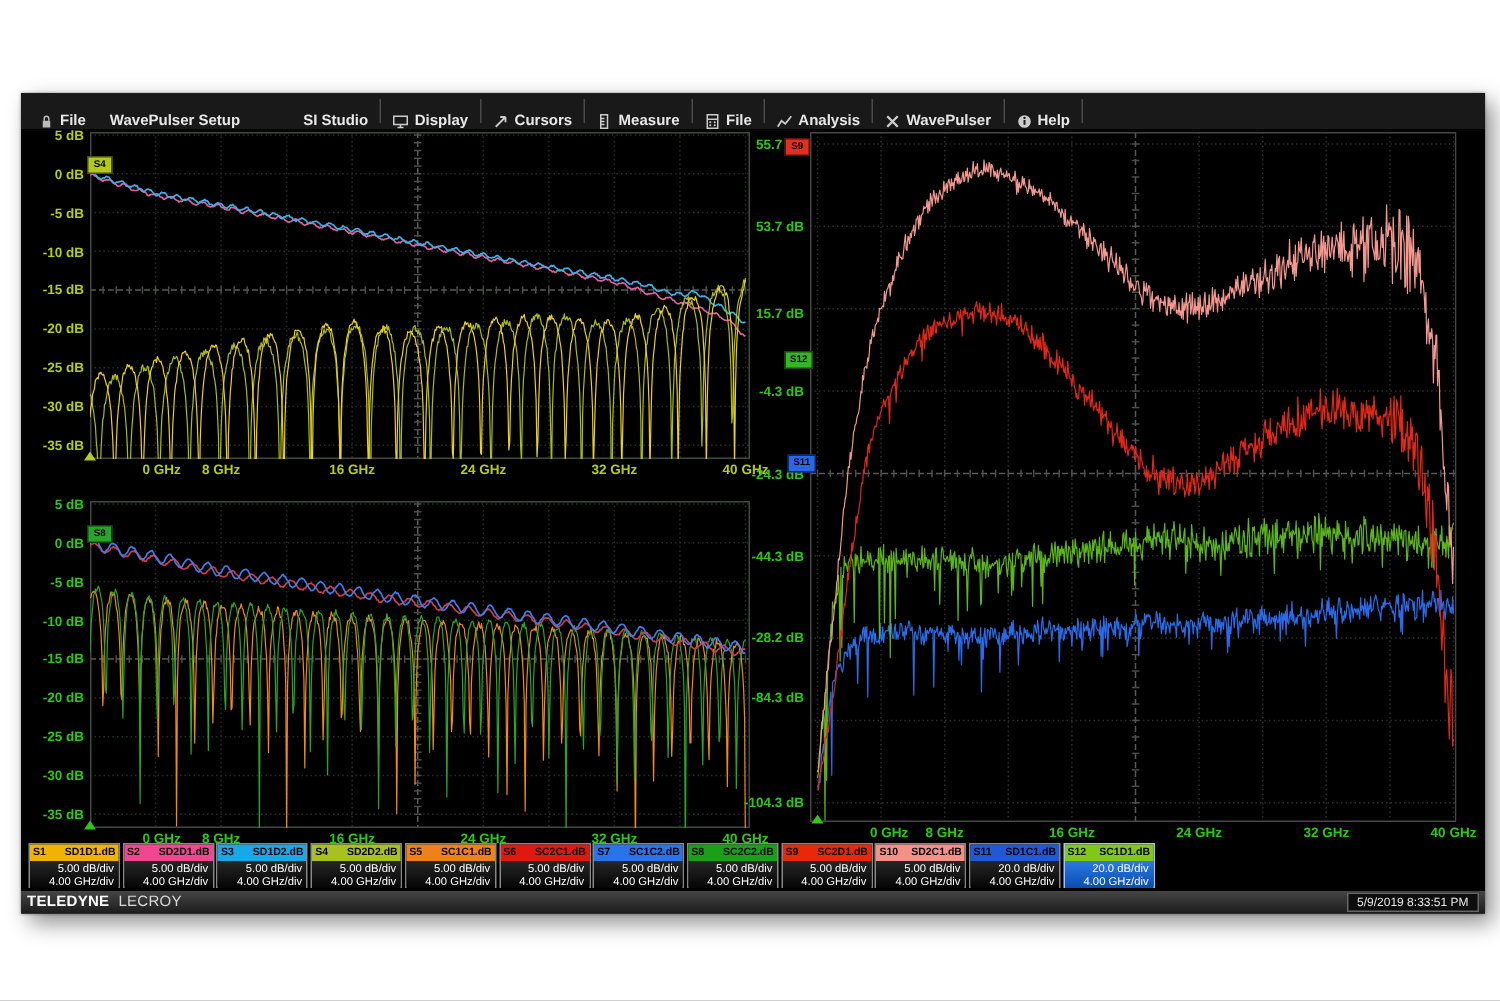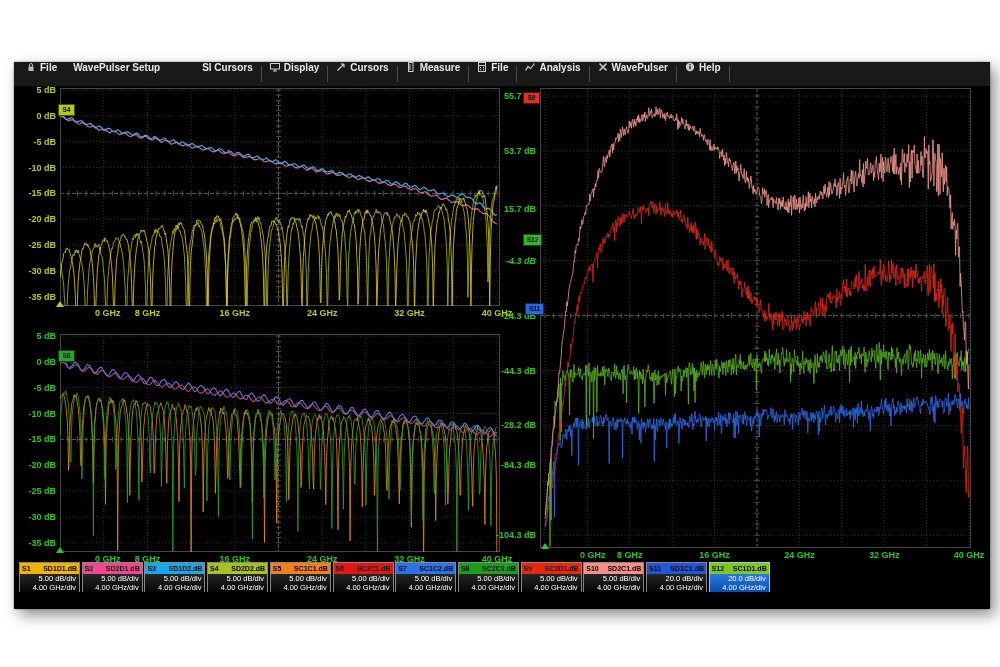--- a/index.html
+++ b/index.html
@@ -3,21 +3,21 @@
 <meta charset="utf-8">
 <style>
   html,body{margin:0;padding:0;background:#fff;}
   .page{position:relative;width:1000px;height:667px;background:#fff;overflow:hidden;
         font-family:"Liberation Sans",sans-serif;}
   .window{position:absolute;left:14px;top:62px;width:976px;height:547px;background:#000;
           box-shadow:5px 6px 14px rgba(0,0,0,.45), 0 0 2px #999;}
   
   .menubar{position:absolute;left:0;top:0;width:976px;height:24px;background:#191919;
            border-bottom:1px solid #000;display:flex;align-items:center;}
-  .menu-item{display:flex;align-items:flex-start;gap:4px;color:#e8e8e8;font-size:10px;font-weight:700;
+  .menu-item{display:flex;align-items:flex-end;gap:4px;color:#e8e8e8;font-size:10px;font-weight:700;
              padding:15px 8px;height:24px;cursor:default;white-space:nowrap;}
   .menu-sep{width:1px;height:16px;background:#4a4a4a;}
   .micon svg{display:block;}
   
   .graphs{position:absolute;inset:0;}
   .gplot{position:absolute;background:#000;}
   .ylab{position:absolute;height:10px;line-height:10px;text-align:right;font-size:9px;font-weight:700;}
   .xlab{position:absolute;height:10px;line-height:10px;font-size:9px;font-weight:600;transform:translateX(-50%);white-space:nowrap;}
   .xlab.first{transform:none;padding-left:32px;}
   .badge{position:absolute;color:#000;font-size:6.5px;font-weight:700;text-align:center;
@@ -55,21 +55,21 @@
               <rect x="2.5" y="4.5" width="5" height="4.5" fill="#bbb"></rect>
               <path d="M3.5 4.5 V3 a1.5 1.5 0 0 1 3 0 V4.5" fill="none" stroke="#bbb"></path>
             </svg>
           </span>
           <span>File</span>
         </div>
         <div class="menu-item">
           <span>WavePulser Setup</span>
         </div>
         <div class="menu-item" style="margin-left: 26px;">
-          <span>SI Cursors</span>
+          <span>SI Studio</span>
         </div>
         <div class="menu-sep"></div>
         <div class="menu-item">
           <span class="micon">
             <svg width="10" height="10" viewBox="0 0 10 10">
               <rect x="0.5" y="1.5" width="9" height="5.5" fill="none" stroke="#ccc"></rect>
               <line x1="3" y1="9" x2="7" y2="9" stroke="#ccc"></line>
               <line x1="5" y1="7" x2="5" y2="9" stroke="#ccc"></line>
             </svg>
           </span>
@@ -414,21 +414,21 @@
             <polyline points="0.0,64.7 0.6,64.0 1.2,61.7 1.8,60.7 2.4,60.3 3.0,61.2 3.6,60.1 4.2,62.7 4.9,65.4 5.5,70.1 6.1,74.2 6.7,81.0 7.3,88.1 7.9,100.6 8.5,136.5 9.1,124.9 9.7,97.3 10.3,86.0 10.9,80.0 11.5,70.4 12.1,68.3 12.7,67.8 13.4,63.1 14.0,60.5 14.6,62.0 15.2,63.3 15.8,61.3 16.4,62.4 17.0,66.8 17.6,71.5 18.2,74.0 18.8,81.6 19.4,88.5 20.0,101.5 20.6,128.3 21.2,132.2 21.9,104.4 22.5,89.9 23.1,82.3 23.7,73.0 24.3,70.1 24.9,67.0 25.5,64.7 26.1,62.3 26.7,62.7 27.3,63.5 27.9,62.5 28.5,64.1 29.1,67.2 29.7,69.3 30.3,73.4 31.0,79.9 31.6,90.1 32.2,102.0 32.8,122.9 33.4,149.1 34.0,108.6 34.6,90.8 35.2,85.0 35.8,77.0 36.4,72.1 37.0,68.3 37.6,67.8 38.2,65.2 38.8,64.6 39.5,65.9 40.1,67.8 40.7,65.7 41.3,67.3 41.9,74.0 42.5,73.7 43.1,79.8 43.7,86.6 44.3,99.0 44.9,118.2 45.5,170.3 46.1,110.4 46.7,97.8 47.3,85.8 47.9,81.9 48.6,72.7 49.2,69.5 49.8,67.8 50.4,68.6 51.0,64.3 51.6,67.9 52.2,66.1 52.8,68.9 53.4,67.4 54.0,69.9 54.6,76.1 55.2,82.9 55.8,86.0 56.4,99.8 57.1,118.1 57.7,216.6 58.3,119.9 58.9,99.9 59.5,90.6 60.1,79.3 60.7,75.9 61.3,74.0 61.9,71.6 62.5,70.2 63.1,68.4 63.7,65.3 64.3,67.9 64.9,66.3 65.6,71.1 66.2,72.3 66.8,78.1 67.4,81.0 68.0,88.0 68.6,95.9 69.2,114.1 69.8,161.4 70.4,125.2 71.0,101.4 71.6,91.5 72.2,82.1 72.8,76.0 73.4,73.2 74.0,71.0 74.7,70.0 75.3,70.9 75.9,66.5 76.5,68.0 77.1,67.1 77.7,71.8 78.3,71.2 78.9,75.1 79.5,79.8 80.1,85.3 80.7,95.8 81.3,110.9 81.9,148.0 82.5,128.6 83.2,107.3 83.8,92.2 84.4,87.9 85.0,79.2 85.6,77.0 86.2,72.1 86.8,72.6 87.4,69.5 88.0,71.5 88.6,71.2 89.2,71.0 89.8,71.6 90.4,72.6 91.0,78.3 91.6,81.5 92.3,85.9 92.9,96.8 93.5,109.0 94.1,139.2 94.7,137.8 95.3,110.3 95.9,96.0 96.5,86.2 97.1,80.6 97.7,78.3 98.3,76.8 98.9,74.5 99.5,71.6 100.1,71.6 100.8,68.6 101.4,71.1 102.0,72.4 102.6,75.1 103.2,76.1 103.8,80.0 104.4,85.8 105.0,96.5 105.6,108.6 106.2,130.3 106.8,149.3 107.4,112.1 108.0,99.9 108.6,88.4 109.3,81.8 109.9,79.6 110.5,77.8 111.1,76.0 111.7,74.1 112.3,70.2 112.9,73.2 113.5,74.4 114.1,75.7 114.7,73.7 115.3,79.2 115.9,82.1 116.5,86.9 117.1,96.8 117.7,104.1 118.4,128.1 119.0,167.7 119.6,116.4 120.2,100.1 120.8,91.7 121.4,88.2 122.0,80.9 122.6,80.1 123.2,77.5 123.8,75.6 124.4,75.3 125.0,70.5 125.6,71.0 126.2,74.8 126.9,77.7 127.5,77.1 128.1,80.7 128.7,86.5 129.3,96.4 129.9,104.0 130.5,122.1 131.1,222.0 131.7,124.6 132.3,104.7 132.9,96.3 133.5,85.8 134.1,85.2 134.7,78.9 135.3,77.1 136.0,74.2 136.6,76.4 137.2,73.2 137.8,73.0 138.4,76.3 139.0,77.4 139.6,78.3 140.2,83.3 140.8,88.0 141.4,92.8 142.0,105.1 142.6,118.5 143.2,178.0 143.8,127.6 144.5,108.3 145.1,98.3 145.7,87.7 146.3,84.2 146.9,80.8 147.5,80.2 148.1,76.2 148.7,73.5 149.3,76.8 149.9,76.1 150.5,77.4 151.1,75.6 151.7,81.8 152.3,81.9 153.0,86.0 153.6,92.3 154.2,102.5 154.8,119.8 155.4,159.2 156.0,137.3 156.6,111.5 157.2,97.6 157.8,93.5 158.4,84.6 159.0,84.5 159.6,77.5 160.2,79.0 160.8,73.9 161.4,76.1 162.1,77.0 162.7,77.1 163.3,80.1 163.9,78.1 164.5,82.3 165.1,89.2 165.7,92.5 166.3,101.1 166.9,113.8 167.5,144.5 168.1,141.6 168.7,115.7 169.3,102.8 169.9,95.6 170.6,89.9 171.2,83.6 171.8,80.2 172.4,79.8 173.0,79.3 173.6,78.2 174.2,75.3 174.8,78.6 175.4,80.5 176.0,81.8 176.6,81.7 177.2,86.5 177.8,94.9 178.4,101.0 179.0,114.7 179.7,137.5 180.3,153.8 180.9,117.5 181.5,103.3 182.1,96.9 182.7,90.1 183.3,85.3 183.9,83.2 184.5,77.9 185.1,80.2 185.7,76.0 186.3,78.7 186.9,80.1 187.5,78.8 188.2,82.5 188.8,84.6 189.4,87.5 190.0,91.3 190.6,101.0 191.2,112.0 191.8,136.4 192.4,168.6 193.0,122.1 193.6,108.3 194.2,96.0 194.8,91.8 195.4,84.8 196.0,83.0 196.7,81.6 197.3,80.5 197.9,76.5 198.5,79.5 199.1,79.5 199.7,80.7 200.3,83.7 200.9,85.8 201.5,88.5 202.1,94.7 202.7,102.3 203.3,113.0 203.9,130.7 204.5,208.4 205.1,128.3 205.8,111.3 206.4,98.0 207.0,92.7 207.6,88.1 208.2,83.2 208.8,81.9 209.4,78.7 210.0,78.6 210.6,78.9 211.2,81.3 211.8,80.8 212.4,79.9 213.0,86.9 213.6,90.6 214.3,93.8 214.9,100.5 215.5,109.5 216.1,126.0 216.7,188.8 217.3,132.4 217.9,113.4 218.5,100.3 219.1,96.1 219.7,90.8 220.3,87.7 220.9,83.1 221.5,80.3 222.1,79.8 222.7,79.5 223.4,79.8 224.0,81.2 224.6,82.3 225.2,84.6 225.8,87.6 226.4,90.8 227.0,100.8 227.6,106.8 228.2,122.8 228.8,165.7 229.4,138.3 230.0,113.7 230.6,102.5 231.2,95.9 231.9,92.6 232.5,86.2 233.1,83.8 233.7,82.0 234.3,80.9 234.9,82.5 235.5,79.7 236.1,81.3 236.7,82.2 237.3,85.6 237.9,88.4 238.5,95.0 239.1,100.8 239.7,108.4 240.4,119.4 241.0,153.6 241.6,146.6 242.2,119.3 242.8,107.8 243.4,97.4 244.0,90.3 244.6,88.5 245.2,85.9 245.8,84.0 246.4,81.3 247.0,82.3 247.6,82.5 248.2,82.4 248.8,84.3 249.5,85.0 250.1,90.7 250.7,92.0 251.3,100.3 251.9,109.0 252.5,118.2 253.1,147.4 253.7,155.3 254.3,120.9 254.9,109.2 255.5,99.3 256.1,95.1 256.7,90.4 257.3,84.4 258.0,86.3 258.6,82.7 259.2,80.6 259.8,84.1 260.4,84.9 261.0,81.7 261.6,85.7 262.2,88.7 262.8,94.9 263.4,96.6 264.0,107.1 264.6,119.5 265.2,138.7 265.8,170.6 266.4,127.4 267.1,111.0 267.7,103.2 268.3,96.6 268.9,90.6 269.5,86.3 270.1,85.5 270.7,84.1 271.3,81.7 271.9,83.4 272.5,85.5 273.1,83.4 273.7,87.2 274.3,89.3 274.9,92.8 275.6,96.2 276.2,103.2 276.8,116.8 277.4,135.9 278.0,195.7 278.6,129.1 279.2,115.3 279.8,104.6 280.4,99.0 281.0,91.1 281.6,87.6 282.2,87.2 282.8,86.6 283.4,82.5 284.1,83.6 284.7,84.0 285.3,85.1 285.9,88.1 286.5,88.8 287.1,94.2 287.7,99.4 288.3,106.4 288.9,116.5 289.5,132.4 290.1,206.8 290.7,136.0 291.3,118.1 291.9,108.2 292.5,99.0 293.2,94.6 293.8,87.8 294.4,86.1 295.0,86.2 295.6,85.9 296.2,85.1 296.8,86.4 297.4,83.1 298.0,87.3 298.6,89.4 299.2,93.6 299.8,95.6 300.4,102.9 301.0,113.7 301.7,131.6 302.3,172.8 302.9,139.6 303.5,121.7 304.1,108.2 304.7,99.7 305.3,93.9 305.9,91.8 306.5,90.7 307.1,88.5 307.7,85.8 308.3,84.0 308.9,87.1 309.5,85.4 310.1,89.0 310.8,91.2 311.4,91.0 312.0,97.2 312.6,105.5 313.2,114.1 313.8,126.4 314.4,161.4 315.0,149.2 315.6,123.1 316.2,109.2 316.8,101.9 317.4,96.8 318.0,92.2 318.6,91.2 319.3,88.7 319.9,87.4 320.5,85.8 321.1,86.3 321.7,87.6 322.3,89.2 322.9,89.9 323.5,95.1 324.1,98.1 324.7,101.6 325.3,110.4 325.9,124.3 326.5,152.5 327.1,156.5 327.8,125.6 328.4,110.9 329.0,105.0 329.6,96.1 330.2,93.1 330.8,90.3 331.4,90.8 332.0,86.4 332.6,88.3 333.2,88.9 333.8,85.3 334.4,87.4 335.0,91.7 335.6,91.6 336.2,98.2 336.9,101.6 337.5,109.4 338.1,124.2 338.7,146.6 339.3,169.8 339.9,132.0 340.5,117.2 341.1,106.4 341.7,102.1 342.3,97.6 342.9,90.7 343.5,88.1 344.1,90.2 344.7,85.7 345.4,87.2 346.0,87.4 346.6,87.1 347.2,92.0 347.8,92.6 348.4,96.6 349.0,104.0 349.6,108.5 350.2,121.0 350.8,143.6 351.4,193.4 352.0,133.7 352.6,120.5 353.2,108.4 353.8,103.7 354.5,98.6 355.1,91.6 355.7,90.9 356.3,90.6 356.9,88.3 357.5,90.4 358.1,90.7 358.7,89.4 359.3,93.4 359.9,96.4 360.5,99.2 361.1,101.8 361.7,110.8 362.3,118.9 363.0,138.3 363.6,237.9 364.2,140.8 364.8,122.3 365.4,111.0 366.0,102.4 366.6,99.5 367.2,94.3 367.8,91.9 368.4,90.5 369.0,90.1 369.6,89.8 370.2,90.5 370.8,91.7 371.5,91.4 372.1,96.9 372.7,97.7 373.3,105.1 373.9,107.5 374.5,120.7 375.1,135.5 375.7,186.6 376.3,143.8 376.9,126.1 377.5,113.1 378.1,107.3 378.7,100.0 379.3,97.5 379.9,92.0 380.6,91.1 381.2,88.8 381.8,90.4 382.4,91.8 383.0,89.3 383.6,94.9 384.2,96.1 384.8,100.4 385.4,101.0 386.0,110.1 386.6,119.3 387.2,132.1 387.8,170.1 388.4,154.0 389.1,126.4 389.7,113.8 390.3,109.6 390.9,102.3 391.5,95.5 392.1,93.2 392.7,94.3 393.3,93.8 393.9,89.0 394.5,90.1 395.1,89.9 395.7,95.6 396.3,95.5 396.9,97.3 397.5,103.0 398.2,108.2 398.8,118.0 399.4,131.5 400.0,161.3 400.6,161.2 401.2,129.7 401.8,119.6 402.4,108.0 403.0,103.1 403.6,97.9 404.2,98.3 404.8,95.0 405.4,91.3 406.0,91.7 406.7,93.6 407.3,95.0 407.9,95.2 408.5,94.9 409.1,98.5 409.7,102.5 410.3,108.5 410.9,118.4 411.5,129.4 412.1,154.3 412.7,172.4 413.3,136.6 413.9,119.9 414.5,111.8 415.2,106.1 415.8,99.0 416.4,98.5 417.0,97.9 417.6,91.9 418.2,95.2 418.8,95.3 419.4,94.7 420.0,96.7 420.6,95.1 421.2,101.7 421.8,106.1 422.4,109.8 423.0,118.4 423.6,129.9 424.3,146.9 424.9,190.4 425.5,138.6 426.1,123.6 426.7,113.3 427.3,109.6 427.9,102.3 428.5,101.9 429.1,96.9 429.7,97.8 430.3,96.9 430.9,95.5 431.5,94.1 432.1,96.4 432.8,96.9 433.4,101.6 434.0,102.5 434.6,109.7 435.2,116.3 435.8,126.4 436.4,144.7 437.0,245.3" fill="none" stroke="#f08a18" stroke-width="0.8" stroke-linejoin="round"></polyline>
             <polyline points="0.0,101.2 0.6,83.9 1.2,76.9 1.8,70.7 2.4,63.0 3.0,61.4 3.6,58.6 4.2,60.1 4.9,58.9 5.5,56.7 6.1,58.1 6.7,61.0 7.3,64.2 7.9,67.1 8.5,72.8 9.1,82.7 9.7,97.7 10.3,125.6 10.9,128.1 11.5,97.3 12.1,81.7 12.7,76.0 13.4,70.3 14.0,67.2 14.6,61.1 15.2,60.8 15.8,61.8 16.4,61.3 17.0,58.7 17.6,60.7 18.2,62.6 18.8,68.3 19.4,72.3 20.0,78.6 20.6,89.4 21.2,102.1 21.9,144.7 22.5,117.5 23.1,95.8 23.7,84.2 24.3,74.7 24.9,68.9 25.5,64.9 26.1,63.0 26.7,62.9 27.3,63.1 27.9,60.9 28.5,61.7 29.1,64.5 29.7,65.3 30.3,71.9 31.0,75.7 31.6,83.2 32.2,91.3 32.8,112.5 33.4,201.7 34.0,111.7 34.6,91.0 35.2,83.9 35.8,74.2 36.4,72.4 37.0,68.7 37.6,66.7 38.2,65.1 38.8,64.2 39.5,63.3 40.1,65.0 40.7,65.9 41.3,68.1 41.9,71.7 42.5,80.5 43.1,85.6 43.7,96.3 44.3,124.3 44.9,145.3 45.5,106.1 46.1,90.1 46.7,81.6 47.3,75.9 47.9,72.7 48.6,67.1 49.2,64.4 49.8,63.0 50.4,65.3 51.0,66.5 51.6,68.1 52.2,70.0 52.8,69.9 53.4,75.1 54.0,80.4 54.6,88.7 55.2,104.8 55.8,135.5 56.4,126.1 57.1,99.4 57.7,90.0 58.3,82.1 58.9,76.5 59.5,71.1 60.1,67.4 60.7,67.1 61.3,66.0 61.9,66.0 62.5,64.5 63.1,67.8 63.7,71.5 64.3,72.2 64.9,79.8 65.6,83.8 66.2,92.7 66.8,111.9 67.4,168.8 68.0,116.7 68.6,97.4 69.2,87.5 69.8,77.8 70.4,73.5 71.0,70.2 71.6,67.5 72.2,66.9 72.8,67.3 73.4,65.6 74.0,68.8 74.7,70.0 75.3,71.9 75.9,74.7 76.5,78.9 77.1,89.4 77.7,98.5 78.3,119.3 78.9,166.5 79.5,110.3 80.1,96.0 80.7,85.1 81.3,80.8 81.9,75.3 82.5,69.6 83.2,70.5 83.8,68.8 84.4,69.3 85.0,67.7 85.6,68.0 86.2,71.8 86.8,72.6 87.4,77.4 88.0,81.5 88.6,90.5 89.2,102.2 89.8,130.5 90.4,138.9 91.0,108.2 91.6,91.4 92.3,83.2 92.9,78.8 93.5,75.1 94.1,72.0 94.7,68.7 95.3,70.8 95.9,67.8 96.5,68.6 97.1,69.9 97.7,71.6 98.3,74.9 98.9,80.5 99.5,85.1 100.1,93.8 100.8,109.7 101.4,152.4 102.0,126.7 102.6,102.3 103.2,90.0 103.8,81.8 104.4,78.0 105.0,74.8 105.6,72.0 106.2,70.0 106.8,67.7 107.4,69.6 108.0,68.6 108.6,72.0 109.3,76.2 109.9,76.8 110.5,84.1 111.1,91.2 111.7,101.4 112.3,117.1 112.9,217.6 113.5,116.6 114.1,101.1 114.7,89.7 115.3,82.2 115.9,80.2 116.5,73.6 117.1,72.2 117.7,72.7 118.4,68.8 119.0,71.0 119.6,71.1 120.2,74.9 120.8,75.0 121.4,78.3 122.0,85.4 122.6,94.8 123.2,103.1 123.8,128.5 124.4,153.9 125.0,111.6 125.6,96.4 126.2,90.8 126.9,81.1 127.5,80.3 128.1,74.6 128.7,71.8 129.3,71.2 129.9,72.5 130.5,73.6 131.1,72.1 131.7,74.6 132.3,78.9 132.9,83.8 133.5,87.6 134.1,94.9 134.7,109.9 135.3,141.4 136.0,135.5 136.6,107.9 137.2,94.1 137.8,88.3 138.4,80.4 139.0,76.7 139.6,75.9 140.2,72.1 140.8,73.7 141.4,73.2 142.0,75.0 142.6,76.4 143.2,77.4 143.8,78.5 144.5,84.2 145.1,92.8 145.7,99.7 146.3,116.0 146.9,167.1 147.5,124.1 148.1,104.6 148.7,93.5 149.3,88.9 149.9,83.8 150.5,78.2 151.1,74.2 151.7,75.5 152.3,73.3 153.0,74.8 153.6,74.9 154.2,75.4 154.8,76.4 155.4,80.6 156.0,88.1 156.6,95.4 157.2,104.2 157.8,125.8 158.4,182.6 159.0,117.5 159.6,102.0 160.2,90.8 160.8,85.1 161.4,81.1 162.1,80.1 162.7,74.6 163.3,76.2 163.9,72.2 164.5,75.6 165.1,76.7 165.7,77.6 166.3,78.2 166.9,82.2 167.5,88.6 168.1,99.2 168.7,108.4 169.3,135.7 169.9,146.0 170.6,115.1 171.2,101.6 171.8,92.6 172.4,85.1 173.0,80.8 173.6,80.3 174.2,75.0 174.8,75.1 175.4,74.1 176.0,76.6 176.6,76.9 177.2,77.9 177.8,81.1 178.4,85.6 179.0,90.2 179.7,101.0 180.3,115.7 180.9,152.5 181.5,133.4 182.1,108.7 182.7,99.0 183.3,89.9 183.9,82.9 184.5,79.2 185.1,78.4 185.7,78.1 186.3,77.0 186.9,75.9 187.5,75.4 188.2,78.3 188.8,80.2 189.4,82.7 190.0,89.2 190.6,95.2 191.2,105.3 191.8,122.5 192.4,205.1 193.0,126.8 193.6,106.5 194.2,96.0 194.8,90.6 195.4,82.8 196.0,79.7 196.7,78.9 197.3,79.0 197.9,75.0 198.5,78.1 199.1,78.2 199.7,77.6 200.3,80.1 200.9,85.2 201.5,89.9 202.1,99.7 202.7,109.1 203.3,130.4 203.9,163.6 204.5,118.9 205.1,104.9 205.8,93.4 206.4,88.8 207.0,83.0 207.6,82.4 208.2,80.1 208.8,76.7 209.4,77.4 210.0,76.4 210.6,77.6 211.2,80.3 211.8,81.9 212.4,88.3 213.0,92.0 213.6,100.3 214.3,117.4 214.9,146.0 215.5,142.3 216.1,113.7 216.7,102.2 217.3,91.8 217.9,88.6 218.5,84.6 219.1,80.8 219.7,80.5 220.3,78.3 220.9,76.2 221.5,77.9 222.1,82.1 222.7,82.3 223.4,84.1 224.0,88.0 224.6,96.3 225.2,103.8 225.8,122.1 226.4,167.5 227.0,134.8 227.6,111.9 228.2,100.9 228.8,90.9 229.4,87.1 230.0,81.8 230.6,80.9 231.2,77.7 231.9,77.3 232.5,77.3 233.1,80.0 233.7,80.4 234.3,83.4 234.9,85.2 235.5,92.6 236.1,100.7 236.7,108.8 237.3,130.2 237.9,197.4 238.5,125.8 239.1,109.5 239.7,97.8 240.4,90.3 241.0,85.9 241.6,83.2 242.2,80.3 242.8,81.0 243.4,80.5 244.0,78.6 244.6,80.5 245.2,83.5 245.8,83.7 246.4,88.8 247.0,93.7 247.6,103.8 248.2,114.3 248.8,141.6 249.5,154.7 250.1,121.4 250.7,107.0 251.3,95.8 251.9,91.9 252.5,85.4 253.1,84.8 253.7,82.5 254.3,80.7 254.9,80.3 255.5,80.7 256.1,83.8 256.7,84.2 257.3,85.7 258.0,92.1 258.6,95.3 259.2,103.9 259.8,120.4 260.4,155.4 261.0,142.0 261.6,113.7 262.2,102.9 262.8,96.0 263.4,89.1 264.0,85.9 264.6,82.5 265.2,81.6 265.8,79.2 266.4,80.1 267.1,80.0 267.7,81.8 268.3,86.1 268.9,90.6 269.5,92.9 270.1,100.8 270.7,108.0 271.3,128.7 271.9,194.4 272.5,134.0 273.1,112.2 273.7,101.5 274.3,96.4 274.9,88.7 275.6,84.7 276.2,83.0 276.8,80.8 277.4,81.3 278.0,80.7 278.6,82.0 279.2,82.9 279.8,85.9 280.4,92.6 281.0,96.5 281.6,104.0 282.2,112.7 282.8,137.5 283.4,175.0 284.1,125.2 284.7,111.1 285.3,100.9 285.9,95.7 286.5,89.6 287.1,87.0 287.7,85.4 288.3,82.2 288.9,84.0 289.5,80.8 290.1,85.1 290.7,84.1 291.3,88.8 291.9,93.3 292.5,98.4 293.2,106.3 293.8,121.3 294.4,146.7 295.0,150.5 295.6,122.1 296.2,108.3 296.8,99.0 297.4,94.8 298.0,89.8 298.6,88.4 299.2,82.9 299.8,82.0 300.4,83.6 301.0,81.8 301.7,83.8 302.3,86.0 302.9,91.3 303.5,95.4 304.1,102.2 304.7,108.9 305.3,124.5 305.9,171.2 306.5,139.1 307.1,115.5 307.7,106.5 308.3,98.6 308.9,90.8 309.5,89.3 310.1,86.0 310.8,85.9 311.4,85.6 312.0,85.3 312.6,84.3 313.2,87.4 313.8,87.6 314.4,92.8 315.0,98.0 315.6,105.5 316.2,114.6 316.8,133.8 317.4,224.0 318.0,133.3 318.6,114.4 319.3,105.8 319.9,98.3 320.5,91.9 321.1,89.3 321.7,86.8 322.3,83.9 322.9,83.1 323.5,86.9 324.1,86.4 324.7,88.2 325.3,90.9 325.9,95.6 326.5,99.7 327.1,106.3 327.8,120.8 328.4,142.1 329.0,165.4 329.6,125.2 330.2,110.3 330.8,104.1 331.4,96.6 332.0,90.5 332.6,89.9 333.2,88.2 333.8,83.8 334.4,84.6 335.0,86.4 335.6,86.0 336.2,90.7 336.9,91.4 337.5,94.7 338.1,101.4 338.7,110.7 339.3,125.7 339.9,156.5 340.5,149.5 341.1,119.6 341.7,107.7 342.3,102.9 342.9,94.8 343.5,91.1 344.1,86.9 344.7,86.5 345.4,87.4 346.0,84.5 346.6,86.2 347.2,89.0 347.8,91.4 348.4,94.9 349.0,97.7 349.6,105.5 350.2,116.6 350.8,131.9 351.4,187.8 352.0,139.5 352.6,119.5 353.2,106.5 353.8,101.4 354.5,96.8 355.1,91.6 355.7,88.4 356.3,86.4 356.9,86.5 357.5,86.5 358.1,88.5 358.7,88.6 359.3,93.7 359.9,97.5 360.5,99.2 361.1,107.3 361.7,117.8 362.3,140.9 363.0,186.3 363.6,132.4 364.2,116.7 364.8,107.9 365.4,97.7 366.0,93.3 366.6,91.7 367.2,88.0 367.8,86.3 368.4,88.5 369.0,89.6 369.6,90.7 370.2,91.4 370.8,93.0 371.5,96.3 372.1,103.4 372.7,110.2 373.3,122.6 373.9,153.5 374.5,159.7 375.1,128.7 375.7,114.3 376.3,103.7 376.9,98.4 377.5,96.6 378.1,92.0 378.7,90.2 379.3,88.4 379.9,87.9 380.6,89.3 381.2,90.8 381.8,93.6 382.4,95.7 383.0,100.4 383.6,106.1 384.2,115.1 384.8,131.6 385.4,171.0 386.0,144.6 386.6,122.6 387.2,109.7 387.8,102.3 388.4,99.2 389.1,94.6 389.7,94.4 390.3,89.5 390.9,89.5 391.5,89.4 392.1,92.2 392.7,90.3 393.3,94.8 393.9,99.7 394.5,102.7 395.1,109.8 395.7,117.9 396.3,137.4 396.9,237.7 397.5,137.7 398.2,120.5 398.8,111.5 399.4,103.8 400.0,97.4 400.6,97.0 401.2,91.8 401.8,92.6 402.4,92.5 403.0,92.7 403.6,89.9 404.2,95.0 404.8,95.9 405.4,98.2 406.0,104.5 406.7,111.9 407.3,126.4 407.9,146.4 408.5,176.0 409.1,131.8 409.7,116.8 410.3,108.2 410.9,101.8 411.5,98.2 412.1,93.5 412.7,93.5 413.3,91.6 413.9,91.1 414.5,93.3 415.2,91.6 415.8,95.4 416.4,97.2 417.0,102.9 417.6,107.8 418.2,117.2 418.8,132.2 419.4,160.4 420.0,155.9 420.6,129.6 421.2,114.2 421.8,107.2 422.4,100.9 423.0,100.1 423.6,96.6 424.3,93.0 424.9,92.2 425.5,93.8 426.1,94.3 426.7,97.0 427.3,98.6 427.9,99.8 428.5,104.3 429.1,113.1 429.7,120.6 430.3,137.5 430.9,191.6 431.5,146.8 432.1,124.8 432.8,114.1 433.4,106.4 434.0,104.3 434.6,99.1 435.2,97.8 435.8,93.7 436.4,93.2 437.0,92.3" fill="none" stroke="#2ca428" stroke-width="0.8" stroke-linejoin="round"></polyline>
             <polyline points="0.0,30.2 0.8,28.8 1.6,28.7 2.3,28.5 3.1,27.6 3.9,28.6 4.7,29.4 5.5,29.8 6.2,30.8 7.0,31.9 7.8,33.3 8.6,33.8 9.4,34.7 10.1,34.8 10.9,33.9 11.7,33.8 12.5,33.4 13.3,32.8 14.0,31.3 14.8,31.2 15.6,30.4 16.4,31.1 17.2,30.9 17.9,32.0 18.7,32.4 19.5,33.3 20.3,35.1 21.1,36.3 21.9,36.8 22.6,37.4 23.4,37.0 24.2,36.7 25.0,37.0 25.8,36.3 26.5,34.9 27.3,34.0 28.1,33.5 28.9,33.7 29.7,33.2 30.4,34.3 31.2,34.4 32.0,35.3 32.8,36.3 33.6,37.4 34.3,38.7 35.1,39.9 35.9,39.7 36.7,40.1 37.5,40.2 38.2,38.8 39.0,37.9 39.8,37.9 40.6,36.4 41.4,36.9 42.1,36.0 42.9,36.8 43.7,36.6 44.5,37.8 45.3,38.5 46.0,40.1 46.8,40.6 47.6,41.9 48.4,42.3 49.2,43.0 49.9,42.8 50.7,41.9 51.5,41.9 52.3,40.9 53.1,40.1 53.8,39.3 54.6,39.5 55.4,38.5 56.2,38.6 57.0,39.3 57.7,40.1 58.5,41.0 59.3,42.2 60.1,43.7 60.9,45.0 61.6,45.0 62.4,45.3 63.2,45.2 64.0,44.9 64.8,44.6 65.6,43.8 66.3,42.7 67.1,42.3 67.9,41.8 68.7,41.2 69.5,42.3 70.2,42.8 71.0,43.1 71.8,44.6 72.6,45.2 73.4,46.7 74.1,47.2 74.9,48.2 75.7,48.2 76.5,48.4 77.3,48.0 78.0,47.1 78.8,46.3 79.6,45.7 80.4,44.6 81.2,44.8 81.9,44.0 82.7,44.2 83.5,44.8 84.3,46.6 85.1,47.6 85.8,48.0 86.6,50.0 87.4,50.1 88.2,50.3 89.0,50.5 89.7,50.5 90.5,50.1 91.3,49.7 92.1,47.9 92.9,47.2 93.6,47.4 94.4,46.8 95.2,46.5 96.0,46.8 96.8,48.3 97.5,48.9 98.3,49.4 99.1,50.3 99.9,51.8 100.7,52.0 101.4,52.8 102.2,53.1 103.0,52.6 103.8,51.6 104.6,51.3 105.3,50.2 106.1,50.0 106.9,48.7 107.7,48.8 108.5,49.2 109.3,49.4 110.0,50.5 110.8,50.8 111.6,52.1 112.4,52.7 113.2,54.2 113.9,55.1 114.7,55.0 115.5,55.0 116.3,54.7 117.1,53.4 117.8,53.5 118.6,52.2 119.4,51.5 120.2,51.3 121.0,51.2 121.7,50.6 122.5,51.6 123.3,52.1 124.1,53.1 124.9,54.4 125.6,55.1 126.4,56.4 127.2,57.2 128.0,57.0 128.8,57.4 129.5,56.6 130.3,55.7 131.1,54.6 131.9,54.3 132.7,53.3 133.4,52.7 134.2,53.1 135.0,53.4 135.8,53.5 136.6,54.5 137.3,55.9 138.1,56.9 138.9,58.1 139.7,58.9 140.5,58.8 141.2,58.9 142.0,59.3 142.8,58.2 143.6,58.2 144.4,56.7 145.1,56.3 145.9,55.1 146.7,55.2 147.5,54.7 148.3,55.4 149.0,55.8 149.8,57.0 150.6,58.2 151.4,58.8 152.2,60.2 153.0,61.0 153.7,60.8 154.5,60.7 155.3,61.5 156.1,60.1 156.9,59.5 157.6,59.2 158.4,58.1 159.2,57.9 160.0,56.8 160.8,56.9 161.5,57.9 162.3,57.9 163.1,59.5 163.9,60.3 164.7,61.8 165.4,62.0 166.2,63.3 167.0,63.1 167.8,63.1 168.6,62.7 169.3,62.1 170.1,61.3 170.9,60.6 171.7,60.3 172.5,59.3 173.2,58.9 174.0,59.2 174.8,59.7 175.6,60.5 176.4,61.2 177.1,62.1 177.9,63.7 178.7,64.0 179.5,64.5 180.3,65.2 181.0,64.8 181.8,64.5 182.6,64.6 183.4,63.9 184.2,62.3 184.9,61.5 185.7,61.7 186.5,61.4 187.3,61.2 188.1,61.9 188.8,62.5 189.6,63.3 190.4,64.1 191.2,66.0 192.0,66.0 192.7,67.5 193.5,67.4 194.3,67.4 195.1,66.5 195.9,65.7 196.7,64.8 197.4,64.6 198.2,63.5 199.0,62.8 199.8,63.0 200.6,63.3 201.3,63.3 202.1,64.4 202.9,65.6 203.7,67.0 204.5,67.6 205.2,68.2 206.0,69.4 206.8,68.7 207.6,68.6 208.4,68.1 209.1,67.1 209.9,67.2 210.7,66.1 211.5,65.2 212.3,65.0 213.0,65.2 213.8,65.2 214.6,65.5 215.4,66.9 216.2,67.6 216.9,69.1 217.7,69.9 218.5,70.3 219.3,70.6 220.1,70.5 220.8,70.3 221.6,70.2 222.4,68.8 223.2,68.8 224.0,67.4 224.7,66.6 225.5,66.6 226.3,66.4 227.1,67.2 227.9,67.4 228.6,68.9 229.4,69.8 230.2,70.3 231.0,72.2 231.8,72.3 232.5,72.9 233.3,72.3 234.1,72.7 234.9,71.7 235.7,70.9 236.4,69.7 237.2,69.7 238.0,68.6 238.8,68.4 239.6,68.7 240.4,69.4 241.1,69.4 241.9,70.5 242.7,71.6 243.5,72.8 244.3,73.4 245.0,73.9 245.8,74.6 246.6,74.8 247.4,74.6 248.2,73.6 248.9,72.9 249.7,71.7 250.5,70.8 251.3,70.9 252.1,70.3 252.8,70.3 253.6,71.0 254.4,72.2 255.2,73.0 256.0,74.1 256.7,74.7 257.5,76.0 258.3,76.3 259.1,76.7 259.9,76.5 260.6,76.3 261.4,75.6 262.2,74.7 263.0,73.6 263.8,72.9 264.5,72.1 265.3,72.5 266.1,72.0 266.9,73.0 267.7,73.9 268.4,75.0 269.2,76.4 270.0,77.2 270.8,77.3 271.6,78.5 272.3,78.8 273.1,78.2 273.9,77.9 274.7,76.8 275.5,75.6 276.2,75.2 277.0,74.2 277.8,74.5 278.6,74.1 279.4,73.9 280.1,74.8 280.9,75.7 281.7,77.0 282.5,77.7 283.3,79.0 284.1,79.9 284.8,79.8 285.6,80.2 286.4,79.7 287.2,79.9 288.0,79.0 288.7,77.6 289.5,76.7 290.3,76.1 291.1,76.3 291.9,76.0 292.6,76.4 293.4,77.1 294.2,77.7 295.0,79.4 295.8,80.2 296.5,80.6 297.3,82.1 298.1,82.4 298.9,82.0 299.7,81.5 300.4,81.1 301.2,80.8 302.0,79.1 302.8,78.4 303.6,77.7 304.3,78.1 305.1,78.1 305.9,78.1 306.7,79.0 307.5,80.3 308.2,81.2 309.0,82.1 309.8,82.9 310.6,83.7 311.4,84.3 312.1,83.8 312.9,83.6 313.7,83.0 314.5,82.4 315.3,81.5 316.0,80.6 316.8,79.7 317.6,79.2 318.4,79.8 319.2,80.7 319.9,81.4 320.7,82.0 321.5,83.2 322.3,84.7 323.1,85.2 323.8,85.2 324.6,85.4 325.4,85.4 326.2,84.9 327.0,84.1 327.8,83.9 328.5,83.1 329.3,82.4 330.1,81.4 330.9,82.0 331.7,82.1 332.4,82.7 333.2,83.5 334.0,84.6 334.8,85.3 335.6,86.0 336.3,86.8 337.1,87.7 337.9,87.4 338.7,87.6 339.5,86.7 340.2,85.7 341.0,85.7 341.8,84.2 342.6,84.0 343.4,84.0 344.1,83.6 344.9,84.2 345.7,84.7 346.5,85.1 347.3,86.1 348.0,87.6 348.8,87.8 349.6,89.1 350.4,89.2 351.2,89.3 351.9,88.8 352.7,89.2 353.5,87.9 354.3,87.1 355.1,86.0 355.8,85.4 356.6,85.5 357.4,85.4 358.2,86.0 359.0,87.0 359.7,87.9 360.5,89.0 361.3,89.6 362.1,91.0 362.9,91.6 363.6,92.1 364.4,92.0 365.2,91.8 366.0,90.8 366.8,89.7 367.5,88.7 368.3,88.3 369.1,87.6 369.9,88.1 370.7,87.9 371.5,87.8 372.2,89.2 373.0,89.4 373.8,90.9 374.6,92.4 375.4,93.3 376.1,93.4 376.9,94.0 377.7,93.8 378.5,93.2 379.3,92.5 380.0,92.5 380.8,91.5 381.6,90.4 382.4,89.8 383.2,89.4 383.9,89.9 384.7,90.7 385.5,90.8 386.3,92.6 387.1,93.7 387.8,94.8 388.6,95.4 389.4,95.6 390.2,96.2 391.0,96.3 391.7,95.4 392.5,94.6 393.3,94.1 394.1,93.4 394.9,92.7 395.6,92.1 396.4,91.6 397.2,91.9 398.0,92.8 398.8,94.0 399.5,94.8 400.3,95.4 401.1,97.2 401.9,97.9 402.7,98.5 403.4,98.7 404.2,97.8 405.0,97.1 405.8,96.8 406.6,96.2 407.3,95.6 408.1,94.3 408.9,93.9 409.7,94.4 410.5,94.1 411.2,94.9 412.0,95.9 412.8,97.2 413.6,98.4 414.4,98.6 415.2,100.1 415.9,100.7 416.7,100.4 417.5,100.6 418.3,99.3 419.1,98.7 419.8,98.2 420.6,96.9 421.4,96.9 422.2,96.3 423.0,95.9 423.7,97.0 424.5,97.8 425.3,98.5 426.1,99.2 426.9,100.2 427.6,101.5 428.4,101.7 429.2,102.9 430.0,102.9 430.8,102.3 431.5,101.6 432.3,100.7 433.1,100.0 433.9,99.6 434.7,98.6 435.4,98.8 436.2,98.6 437.0,99.0" fill="none" stroke="#d63a4e" stroke-width="1.1" stroke-linejoin="round"></polyline>
             <polyline points="0.0,28.6 0.8,27.0 1.6,25.8 2.3,25.3 3.1,25.3 3.9,26.1 4.7,26.8 5.5,27.6 6.2,29.7 7.0,30.8 7.8,32.8 8.6,33.7 9.4,34.0 10.1,34.3 10.9,32.8 11.7,32.3 12.5,31.1 13.3,29.6 14.0,28.7 14.8,28.4 15.6,28.5 16.4,28.8 17.2,29.3 17.9,30.3 18.7,31.6 19.5,33.3 20.3,35.4 21.1,35.7 21.9,37.0 22.6,36.0 23.4,35.8 24.2,35.0 25.0,34.2 25.8,32.3 26.5,31.2 27.3,30.3 28.1,30.7 28.9,31.4 29.7,31.4 30.4,32.8 31.2,34.6 32.0,36.3 32.8,37.6 33.6,38.9 34.3,38.8 35.1,38.6 35.9,38.8 36.7,37.6 37.5,37.0 38.2,34.9 39.0,34.5 39.8,33.7 40.6,33.3 41.4,33.0 42.1,34.1 42.9,35.8 43.7,37.3 44.5,38.8 45.3,39.6 46.0,40.7 46.8,41.7 47.6,41.7 48.4,41.4 49.2,40.7 49.9,39.5 50.7,37.7 51.5,36.7 52.3,35.8 53.1,35.5 53.8,35.6 54.6,37.0 55.4,37.9 56.2,39.4 57.0,41.2 57.7,42.2 58.5,43.0 59.3,44.2 60.1,43.9 60.9,44.4 61.6,43.5 62.4,41.7 63.2,40.6 64.0,39.6 64.8,38.9 65.6,38.8 66.3,38.8 67.1,39.7 67.9,40.4 68.7,42.3 69.5,43.6 70.2,44.6 71.0,46.4 71.8,46.7 72.6,47.4 73.4,46.2 74.1,45.7 74.9,45.2 75.7,43.3 76.5,42.3 77.3,41.9 78.0,41.2 78.8,40.8 79.6,41.9 80.4,42.5 81.2,44.5 81.9,45.9 82.7,47.5 83.5,48.9 84.3,49.8 85.1,49.7 85.8,49.5 86.6,48.0 87.4,47.8 88.2,46.1 89.0,44.9 89.7,43.5 90.5,43.3 91.3,43.3 92.1,44.0 92.9,45.4 93.6,46.2 94.4,47.7 95.2,49.7 96.0,50.8 96.8,51.6 97.5,51.5 98.3,51.7 99.1,51.0 99.9,49.8 100.7,47.8 101.4,46.9 102.2,46.1 103.0,45.8 103.8,45.5 104.6,45.9 105.3,46.4 106.1,48.0 106.9,50.1 107.7,51.7 108.5,52.0 109.3,53.1 110.0,53.8 110.8,53.4 111.6,52.3 112.4,51.8 113.2,50.2 113.9,49.6 114.7,48.7 115.5,47.9 116.3,47.6 117.1,48.3 117.8,49.2 118.6,50.2 119.4,51.5 120.2,53.6 121.0,54.0 121.7,54.9 122.5,55.3 123.3,55.5 124.1,54.6 124.9,54.3 125.6,52.1 126.4,51.5 127.2,50.6 128.0,49.4 128.8,48.9 129.5,50.3 130.3,50.4 131.1,52.4 131.9,53.4 132.7,54.5 133.4,56.7 134.2,57.1 135.0,57.8 135.8,57.2 136.6,56.8 137.3,55.9 138.1,54.5 138.9,53.1 139.7,52.1 140.5,51.9 141.2,51.3 142.0,52.0 142.8,52.4 143.6,53.7 144.4,54.9 145.1,56.4 145.9,57.8 146.7,58.9 147.5,59.8 148.3,59.7 149.0,59.3 149.8,58.3 150.6,57.3 151.4,55.5 152.2,54.8 153.0,54.1 153.7,53.7 154.5,54.2 155.3,54.8 156.1,55.8 156.9,57.5 157.6,58.3 158.4,60.6 159.2,60.9 160.0,62.1 160.8,61.2 161.5,61.1 162.3,60.0 163.1,58.7 163.9,57.7 164.7,56.7 165.4,56.0 166.2,55.0 167.0,55.3 167.8,56.0 168.6,57.3 169.3,59.0 170.1,60.4 170.9,62.3 171.7,62.6 172.5,63.2 173.2,63.4 174.0,62.9 174.8,62.0 175.6,61.1 176.4,59.7 177.1,59.1 177.9,57.9 178.7,57.8 179.5,57.4 180.3,57.7 181.0,59.2 181.8,60.9 182.6,62.7 183.4,63.8 184.2,64.4 184.9,65.0 185.7,65.3 186.5,65.4 187.3,64.6 188.1,62.5 188.8,61.3 189.6,60.8 190.4,60.0 191.2,59.2 192.0,58.9 192.7,59.8 193.5,61.1 194.3,62.0 195.1,63.9 195.9,65.4 196.7,66.4 197.4,67.2 198.2,67.3 199.0,66.8 199.8,66.5 200.6,65.2 201.3,63.4 202.1,62.4 202.9,61.4 203.7,60.6 204.5,61.6 205.2,61.3 206.0,62.8 206.8,64.2 207.6,65.8 208.4,67.1 209.1,68.4 209.9,69.3 210.7,69.0 211.5,68.5 212.3,68.0 213.0,66.9 213.8,65.7 214.6,64.1 215.4,62.9 216.2,63.1 216.9,62.7 217.7,63.6 218.5,64.2 219.3,65.2 220.1,67.1 220.8,68.9 221.6,70.0 222.4,70.6 223.2,71.3 224.0,70.1 224.7,69.6 225.5,69.1 226.3,67.5 227.1,65.9 227.9,65.6 228.6,65.1 229.4,64.5 230.2,65.4 231.0,66.0 231.8,67.2 232.5,68.9 233.3,70.0 234.1,71.4 234.9,72.5 235.7,72.9 236.4,72.7 237.2,71.7 238.0,70.9 238.8,69.4 239.6,68.2 240.4,67.4 241.1,66.2 241.9,66.7 242.7,66.3 243.5,67.9 244.3,69.4 245.0,70.0 245.8,71.4 246.6,72.9 247.4,73.9 248.2,74.1 248.9,74.4 249.7,73.8 250.5,72.2 251.3,71.0 252.1,69.9 252.8,68.7 253.6,67.8 254.4,68.0 255.2,68.1 256.0,69.5 256.7,70.4 257.5,72.2 258.3,73.6 259.1,75.0 259.9,76.2 260.6,76.5 261.4,75.8 262.2,75.6 263.0,74.3 263.8,73.3 264.5,72.2 265.3,70.3 266.1,69.6 266.9,69.4 267.7,70.0 268.4,70.8 269.2,72.4 270.0,73.7 270.8,75.4 271.6,76.4 272.3,77.1 273.1,77.7 273.9,77.6 274.7,77.4 275.5,75.9 276.2,75.0 277.0,73.3 277.8,72.8 278.6,71.6 279.4,71.9 280.1,71.9 280.9,72.3 281.7,74.0 282.5,74.7 283.3,76.7 284.1,78.4 284.8,78.8 285.6,79.6 286.4,79.6 287.2,79.5 288.0,78.3 288.7,77.2 289.5,76.1 290.3,74.1 291.1,73.6 291.9,73.4 292.6,73.9 293.4,73.9 294.2,75.7 295.0,77.2 295.8,78.1 296.5,79.5 297.3,81.2 298.1,81.6 298.9,81.7 299.7,80.6 300.4,79.4 301.2,78.5 302.0,77.8 302.8,75.9 303.6,75.8 304.3,75.0 305.1,75.2 305.9,75.8 306.7,76.9 307.5,77.9 308.2,79.8 309.0,80.8 309.8,81.9 310.6,82.5 311.4,83.4 312.1,82.3 312.9,81.9 313.7,80.8 314.5,78.8 315.3,77.7 316.0,77.0 316.8,76.6 317.6,76.6 318.4,77.0 319.2,78.4 319.9,80.3 320.7,81.8 321.5,83.2 322.3,84.1 323.1,84.8 323.8,85.3 324.6,84.0 325.4,84.0 326.2,82.1 327.0,80.9 327.8,80.3 328.5,78.5 329.3,78.4 330.1,78.4 330.9,79.4 331.7,80.4 332.4,81.9 333.2,83.3 334.0,84.8 334.8,85.6 335.6,86.2 336.3,86.8 337.1,86.1 337.9,85.6 338.7,84.4 339.5,82.4 340.2,81.7 341.0,81.2 341.8,80.3 342.6,80.1 343.4,80.8 344.1,82.2 344.9,83.2 345.7,84.0 346.5,86.4 347.3,87.6 348.0,87.6 348.8,88.4 349.6,87.5 350.4,86.9 351.2,85.6 351.9,84.3 352.7,83.1 353.5,82.5 354.3,82.2 355.1,82.3 355.8,82.3 356.6,83.6 357.4,85.1 358.2,86.7 359.0,87.6 359.7,89.2 360.5,90.0 361.3,90.2 362.1,89.8 362.9,89.6 363.6,87.8 364.4,86.9 365.2,85.8 366.0,84.2 366.8,83.7 367.5,84.4 368.3,84.2 369.1,84.9 369.9,86.4 370.7,88.5 371.5,89.8 372.2,90.4 373.0,91.7 373.8,91.6 374.6,91.8 375.4,90.8 376.1,90.7 376.9,88.8 377.7,87.6 378.5,86.4 379.3,86.3 380.0,86.1 380.8,86.4 381.6,87.1 382.4,88.4 383.2,89.7 383.9,91.2 384.7,92.1 385.5,93.1 386.3,93.5 387.1,94.2 387.8,93.5 388.6,92.2 389.4,90.9 390.2,89.4 391.0,88.4 391.7,87.8 392.5,88.1 393.3,88.4 394.1,88.8 394.9,90.5 395.6,91.7 396.4,93.3 397.2,94.3 398.0,95.1 398.8,95.6 399.5,95.4 400.3,94.8 401.1,94.3 401.9,92.7 402.7,92.1 403.4,90.2 404.2,89.5 405.0,89.1 405.8,90.3 406.6,90.3 407.3,91.8 408.1,93.6 408.9,94.6 409.7,95.8 410.5,96.8 411.2,98.1 412.0,98.0 412.8,96.9 413.6,96.3 414.4,95.1 415.2,93.3 415.9,92.6 416.7,91.4 417.5,91.4 418.3,91.3 419.1,92.9 419.8,93.6 420.6,95.1 421.4,97.0 422.2,97.9 423.0,99.2 423.7,99.8 424.5,99.8 425.3,98.9 426.1,98.2 426.9,97.3 427.6,96.3 428.4,94.3 429.2,94.3 430.0,93.2 430.8,93.9 431.5,94.8 432.3,95.5 433.1,96.7 433.9,98.9 434.7,99.5 435.4,101.5 436.2,101.3 437.0,101.6" fill="none" stroke="#3c80f0" stroke-width="1.1" stroke-linejoin="round"></polyline>
           </svg>
         </div>
         <div class="badge" style="left: 44px; top: 288px; width: 15px; background: rgb(40, 164, 40);">S8</div>
         <div class="ylab" style="color: rgb(44, 200, 20); top: 29px; left: 464px; width: 58px;">55.7 dB</div>
         <div class="ylab" style="color: rgb(44, 200, 20); top: 83.9px; left: 464px; width: 58px;">53.7 dB</div>
         <div class="ylab" style="color: rgb(44, 200, 20); top: 142px; left: 464px; width: 58px;">15.7 dB</div>
-        <div class="ylab" style="color: rgb(44, 200, 20); top: 193.7px; left: 464px; width: 58px; font-style: italic;">-4.3 dB</div>
+        <div class="ylab" style="color: rgb(44, 200, 20); top: 193.7px; left: 464px; width: 58px;">-4.3 dB</div>
         <div class="ylab" style="color: rgb(44, 200, 20); top: 248.6px; left: 464px; width: 58px;">-24.3 dB</div>
         <div class="ylab" style="color: rgb(44, 200, 20); top: 303.5px; left: 464px; width: 58px;">-44.3 dB</div>
         <div class="ylab" style="color: rgb(44, 200, 20); top: 358.4px; left: 464px; width: 58px;">-28.2 dB</div>
         <div class="ylab" style="color: rgb(44, 200, 20); top: 398px; left: 464px; width: 58px;">-84.3 dB</div>
         <div class="ylab" style="color: rgb(44, 200, 20); top: 468.2px; left: 464px; width: 58px;">-104.3 dB</div>
         <div class="xlab first" style="color: rgb(44, 200, 20); left: 534px; top: 488px;">0 GHz</div>
         <div class="xlab" style="color: rgb(44, 200, 20); left: 615.8px; top: 488px;">8 GHz</div>
         <div class="xlab" style="color: rgb(44, 200, 20); left: 700.6px; top: 488px;">16 GHz</div>
         <div class="xlab" style="color: rgb(44, 200, 20); left: 785.4px; top: 488px;">24 GHz</div>
         <div class="xlab" style="color: rgb(44, 200, 20); left: 870.2px; top: 488px;">32 GHz</div>
@@ -674,14 +674,21 @@
           <div class="hdr" style="background: rgb(128, 200, 24);">
             <span>S12</span>
             <span>SC1D1.dB</span>
           </div>
           <div class="bdy">
             <div>20.0 dB/div</div>
             <div>4.00 GHz/div</div>
           </div>
         </div>
       </div>
+    <div class="statusbar">
+      <div class="brand">
+        <span class="b1">TELEDYNE</span>
+        <span class="b2">LECROY</span>
+      </div>
+      <div class="clock">5/9/2019 8:33:51 PM</div>
+    </div>
   </div>
 </div>
 
 </body></html>

